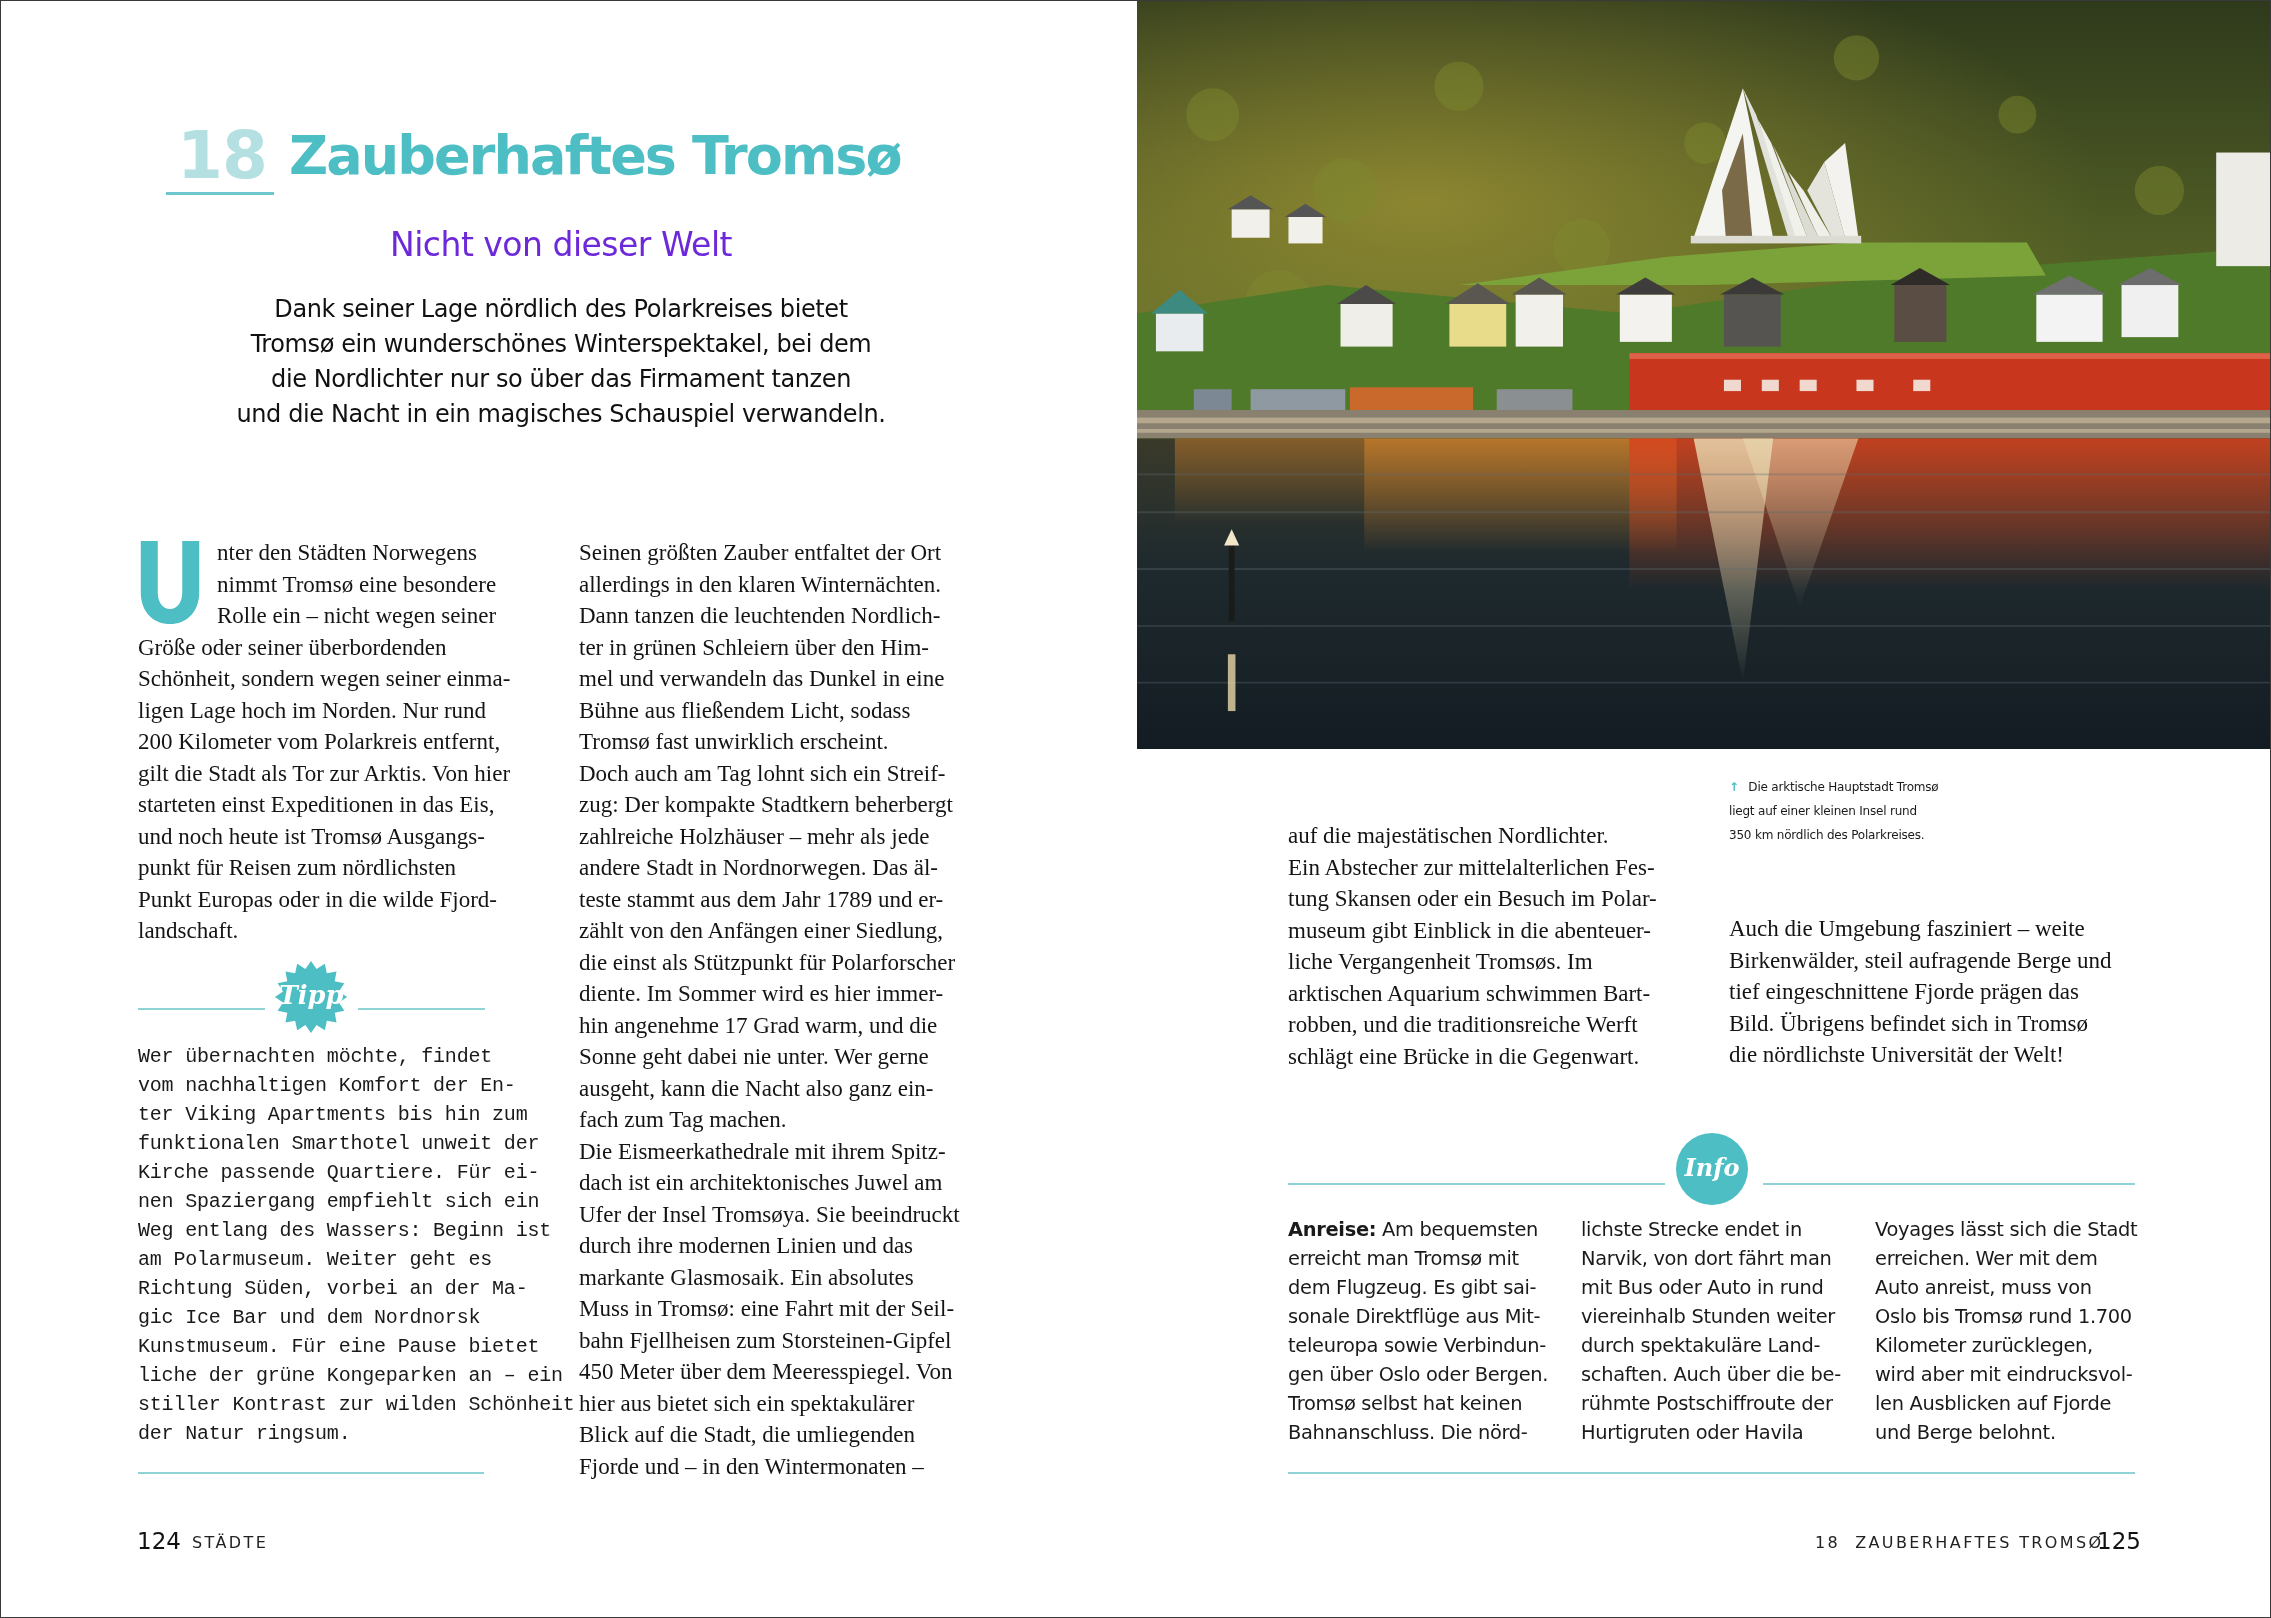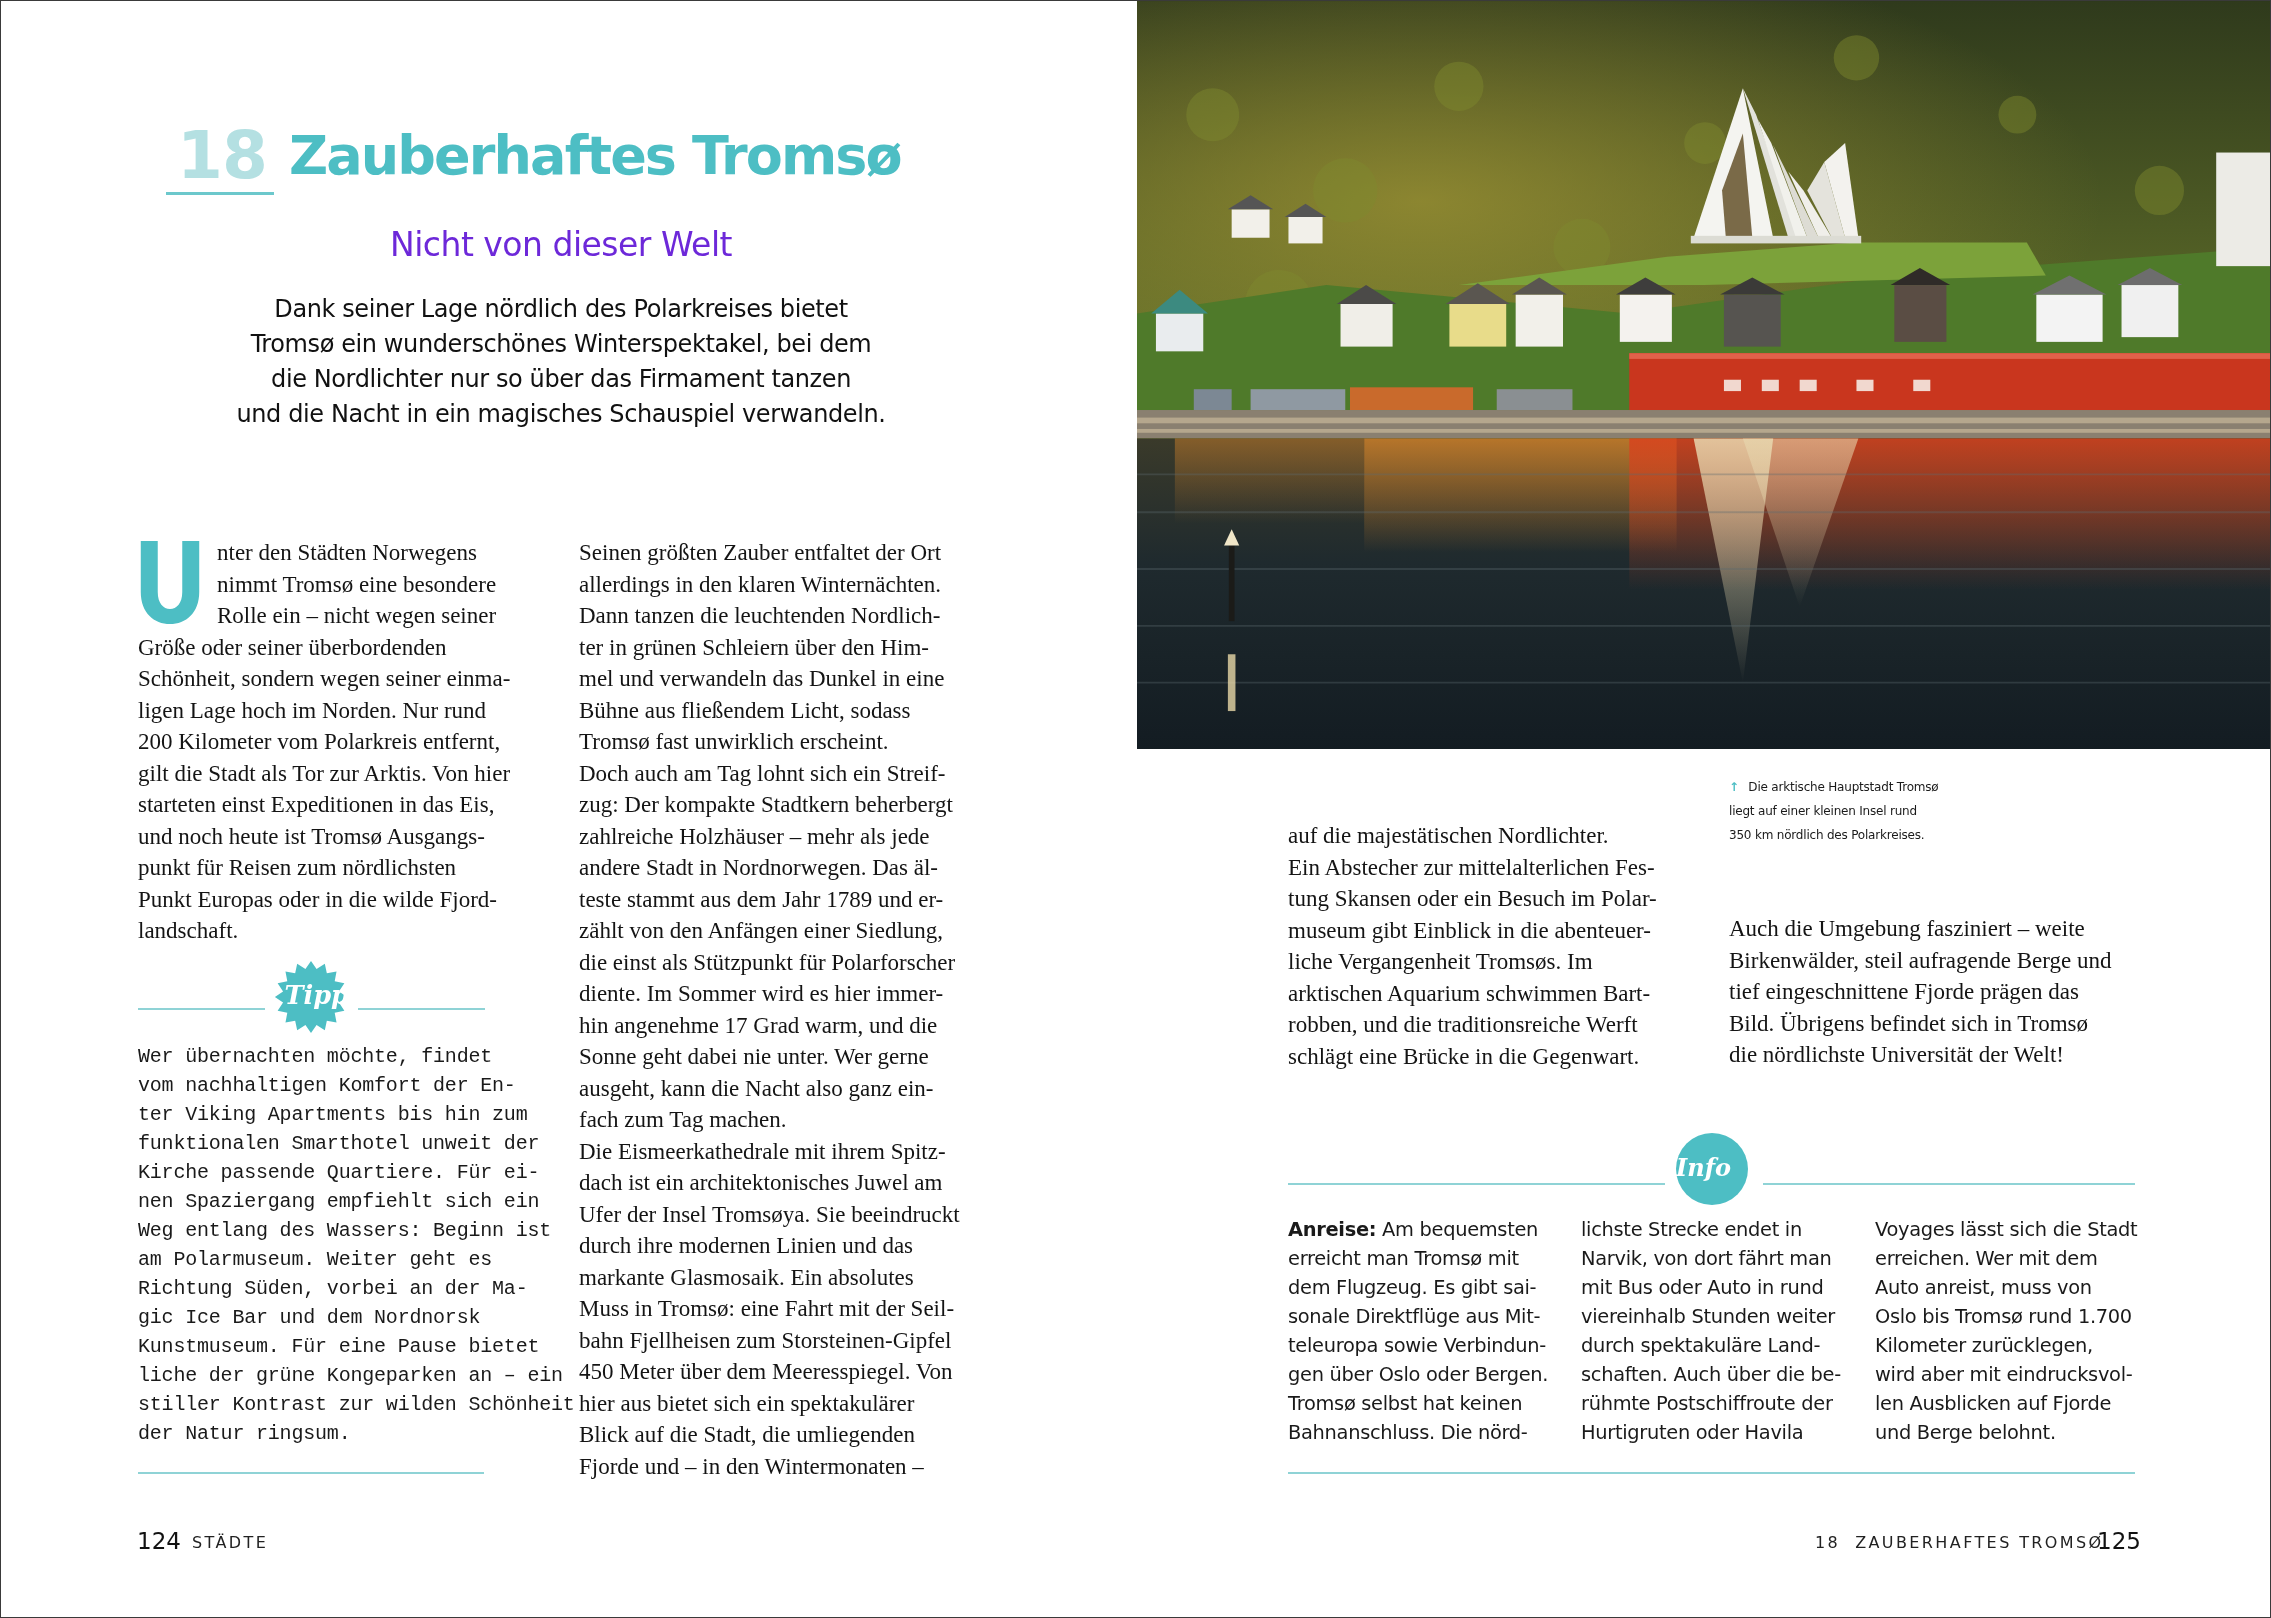--- a/index.html
+++ b/index.html
@@ -22,39 +22,39 @@
   .dropcap { left: 136px; top: 538px; width: 66px; height: 87px; }
   .col2 { left: 578px; top: 536px; }
   .col3 { left: 1287px; top: 819px; }
   .col4 { left: 1728px; top: 912px; }
 
   
   .rule { height: 1.9px; background: #8fd3d6; }
   .tipp-line-l { left: 137px; top: 1007px; width: 127px; }
   .tipp-line-r { left: 357px; top: 1007px; width: 127px; }
   .tipp-badge { left: 272px; top: 958px; width: 76px; height: 76px; }
-  .tipp-label { left: 272px; top: 971px; width: 76px; text-align: right; font-family: "DejaVu Serif", serif; font-style: italic; font-weight: bold; font-size: 25.6px; color: #fff; line-height: 47px; }
+  .tipp-label { left: 272px; top: 971px; width: 76px; text-align: center; font-family: "DejaVu Serif", serif; font-style: italic; font-weight: bold; font-size: 25.6px; color: #fff; line-height: 47px; }
   .tipp-text { left: 137px; top: 1041px; font-family: Liberation Mono, monospace; font-size: 20px; line-height: 29px; color: #1a1a1a; white-space: nowrap; letter-spacing: -0.2px; }
   .tipp-text .ln { display: block; height: 29px; }
   .tipp-bottom { left: 137px; top: 1471px; width: 346px; }
 
   
   .photo { left: 1136px; top: 0; width: 1136px; height: 748px; overflow: hidden; background: #1d2a1a; }
   .photo svg { display: block; }
 
   
   .caption { left: 1728px; top: 774px; font-family: "DejaVu Sans", sans-serif; font-size: 12px; line-height: 24px; color: #1a1a1a; white-space: nowrap; letter-spacing: -0.2px; }
   .caption .ln { display: block; height: 24px; }
   .caption .arrow { color: #4dbec4; font-weight: bold; margin-right: 9.5px; }
 
   
   .info-line-l { left: 1287px; top: 1182px; width: 377px; }
   .info-line-r { left: 1762px; top: 1182px; width: 372px; }
   .info-badge { left: 1675px; top: 1132px; width: 72px; height: 72px; border-radius: 50%; background: #4dbec4; }
-  .info-label { left: 1675px; top: 1143px; width: 72px; text-align: left; font-family: "DejaVu Serif", serif; font-style: italic; font-weight: bold; font-size: 24px; color: #fff; line-height: 47px; }
+  .info-label { left: 1675px; top: 1143px; width: 72px; text-align: center; font-family: "DejaVu Serif", serif; font-style: italic; font-weight: bold; font-size: 24px; color: #fff; line-height: 47px; }
   .info-col { top: 1214px; font-family: "DejaVu Sans", sans-serif; font-size: 19.4px; line-height: 29px; color: #1a1a1a; white-space: nowrap; letter-spacing: -0.3px; }
   .info-col .ln { display: block; height: 29px; }
   .info-col b { font-weight: bold; }
   .info-c1 { left: 1287px; }
   .info-c2 { left: 1580px; }
   .info-c3 { left: 1874px; }
   .info-bottom { left: 1287px; top: 1471px; width: 847px; }
 
   
   .footer-num { font-family: "DejaVu Sans", sans-serif; font-size: 23px; color: #111; line-height: 28px; top: 1526px; }

